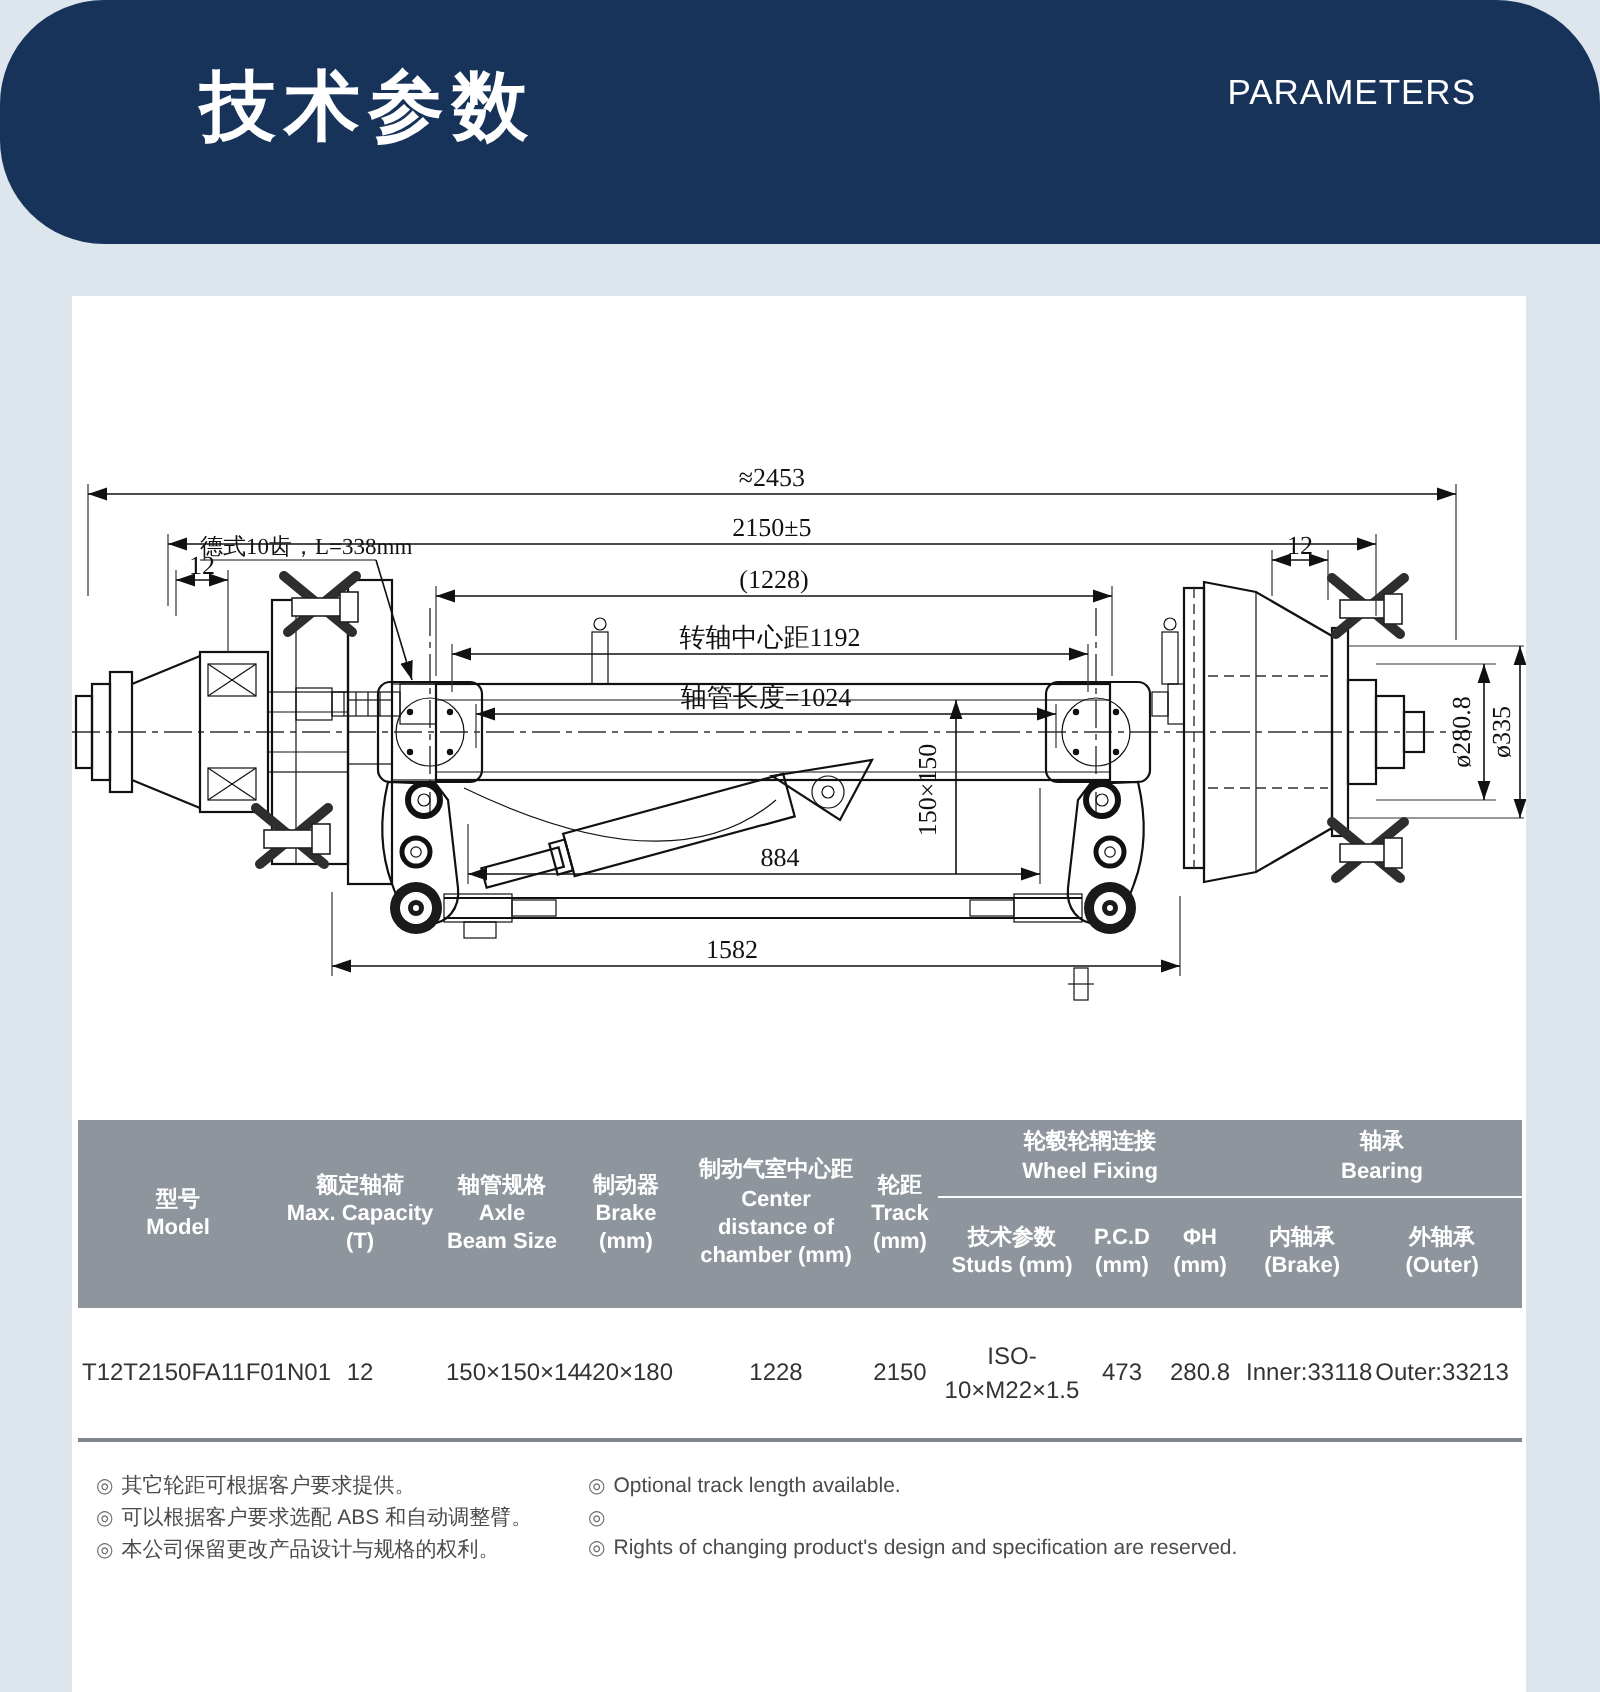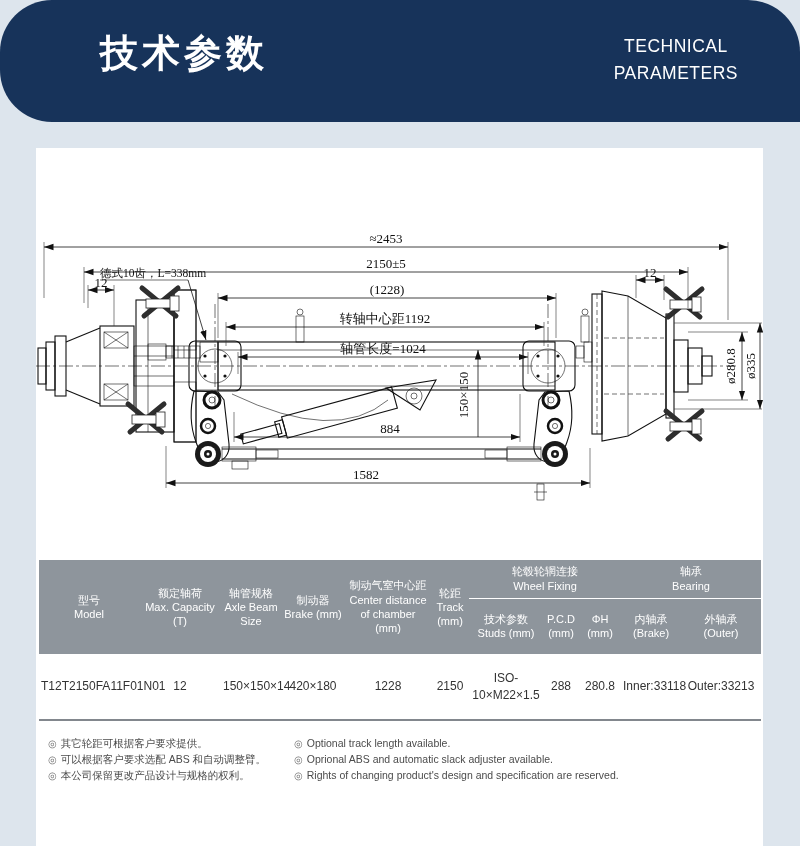--- a/index.html
+++ b/index.html
@@ -29,21 +29,21 @@
   .ld{stroke:#111;stroke-width:0.8;fill:none;marker-end:url(#ar);}
   .cl{stroke:#333;stroke-width:0.7;fill:none;stroke-dasharray:14 3 3 3;}
   .dash{stroke:#333;stroke-width:0.7;fill:none;stroke-dasharray:5 3;}
   .wing{stroke:#2e2e2e;stroke-width:5;stroke-linecap:round;}
   text.dim{font-family:"Liberation Serif",serif;font-size:13px;fill:#111;}
   text.dims{font-family:"Liberation Serif",serif;font-size:11.5px;fill:#111;}
 
   
   .spec-table{position:absolute;left:3px;top:412px;width:722px;
               border-collapse:collapse;table-layout:fixed;}
-  .spec-table th{background:var(--th-bg);color:#fff;font-size:11px;font-weight:400;
+  .spec-table th{background:var(--th-bg);color:#fff;font-size:11px;font-weight:700;
                  text-align:center;vertical-align:middle;line-height:1.3;padding:3px 2px;}
   .spec-table tr.grp th.group{height:38px;border-bottom:1.5px solid #fff;}
   .spec-table tr.sub th{height:56px;}
   .spec-table td{background:#fff;text-align:center;vertical-align:middle;font-size:12px;
                  color:#333;height:66px;border-bottom:2px solid var(--table-line);
                  padding:0 2px;line-height:1.35;}
   .nowrap{white-space:nowrap;}
 
   
   .notes{position:absolute;left:12px;top:588px;width:705px;display:flex;
@@ -52,21 +52,20 @@
   .notes .col-en{flex:1;}
   .note-line{display:flex;}
   .bullet{color:#6f6f6f;margin-right:4px;font-size:10px;}
 </style>
 </head>
 <body>
 
 <div class="band"></div>
 <div class="title-zh">技术参数</div>
 <div class="title-en">
-  <div>TECHNICAL</div>
   <div>PARAMETERS</div>
 </div>
 
 <div class="card">
 
   <svg class="drawing" width="727" height="412" viewBox="0 0 727 412" xmlns="http://www.w3.org/2000/svg">
     <defs>
       <marker id="ar" viewBox="0 0 10 8" refX="9.5" refY="4" markerWidth="10" markerHeight="8" orient="auto-start-reverse" markerUnits="userSpaceOnUse">
         <path d="M0,0.8 L9.5,4 L0,7.2 Z" fill="#111"></path>
       </marker>
@@ -360,21 +359,21 @@
     </thead>
     <tbody>
       <tr>
         <td class="nowrap">T12T2150FA11F01N01</td>
         <td>12</td>
         <td class="nowrap">150×150×14</td>
         <td class="nowrap">420×180</td>
         <td>1228</td>
         <td>2150</td>
         <td>ISO-10×M22×1.5</td>
-        <td>288</td>
+        <td>473</td>
         <td>280.8</td>
         <td class="nowrap">Inner:33118</td>
         <td class="nowrap">Outer:33213</td>
       </tr>
     </tbody>
   </table>
 
   <div class="notes">
     <div class="col-zh">
       <div class="note-line">
@@ -390,21 +389,20 @@
         <span>本公司保留更改产品设计与规格的权利。</span>
         </div>
     </div>
     <div class="col-en">
       <div class="note-line">
         <span class="bullet">◎</span>
         <span>Optional track length available.</span>
         </div>
       <div class="note-line">
         <span class="bullet">◎</span>
-        <span>Oprional ABS and automatic slack adjuster available.</span>
         </div>
       <div class="note-line">
         <span class="bullet">◎</span>
         <span>Rights of changing product's design and specification are reserved.</span>
         </div>
     </div>
   </div>
 
 </div>
 

